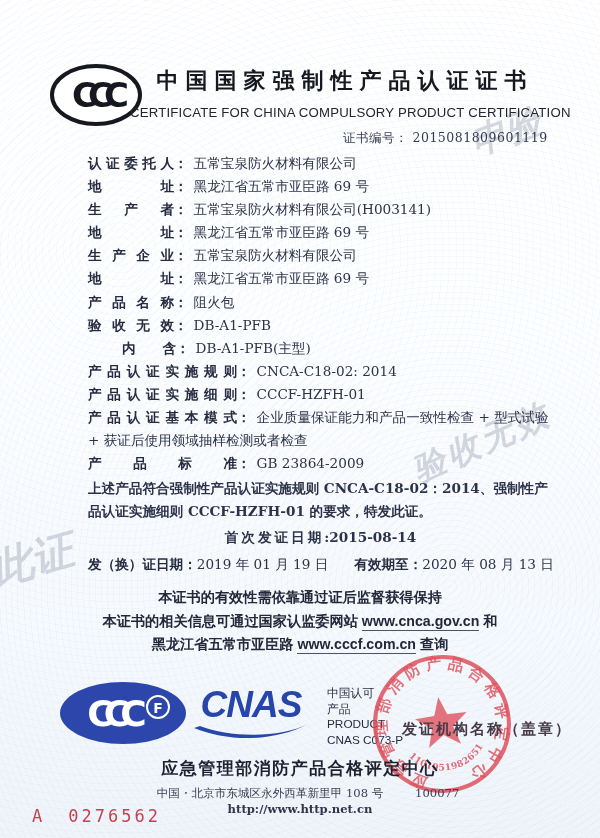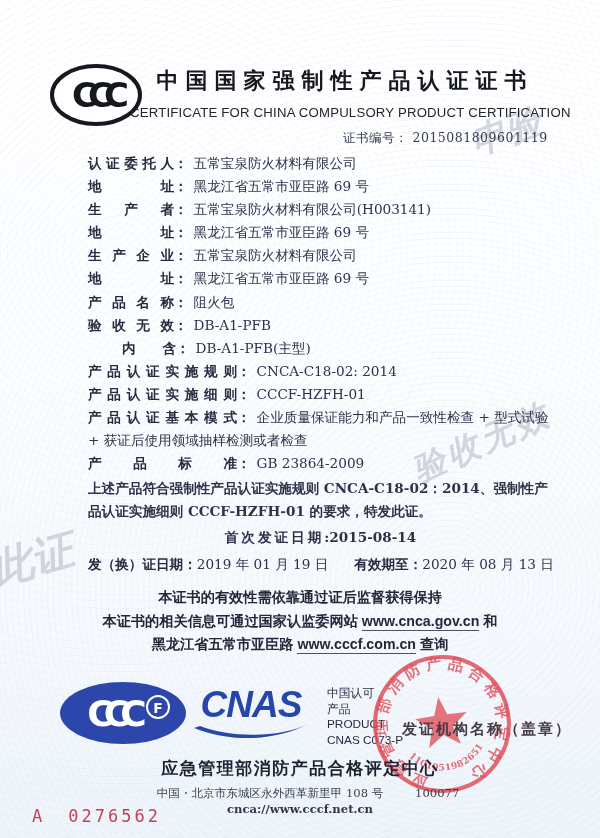--- a/index.html
+++ b/index.html
@@ -186,19 +186,19 @@
       <text x="105.58060981824116" y="109.3631532770858" transform="rotate(-41.666666666666686 105.58060981824116 109.3631532770858)" text-anchor="middle" font-size="9" font-weight="bold" fill="#dd4350" opacity="0.85">5</text>
       <text x="110.23804438347298" y="104.56823004558082" transform="rotate(-50 110.23804438347298 104.56823004558082)" text-anchor="middle" font-size="9" font-weight="bold" fill="#dd4350" opacity="0.85">1</text>
     </svg>
   <div class="stamp-label">发证机构名称（盖章）</div>
 
   <div class="org-name">应急管理部消防产品合格评定中心</div>
   <div class="org-addr">
     <span>中国・北京市东城区永外西革新里甲 108 号</span>
     <span class="pc">100077</span>
   </div>
-  <div class="org-url">cnca://www.cccf.net.cn</div>
+  <div class="org-url">http://www.http.net.cn</div>
 
   <div class="serial">
     <span>A</span><span class="num">0276562</span>
   </div>
 
 </div>
 
 </body></html>

